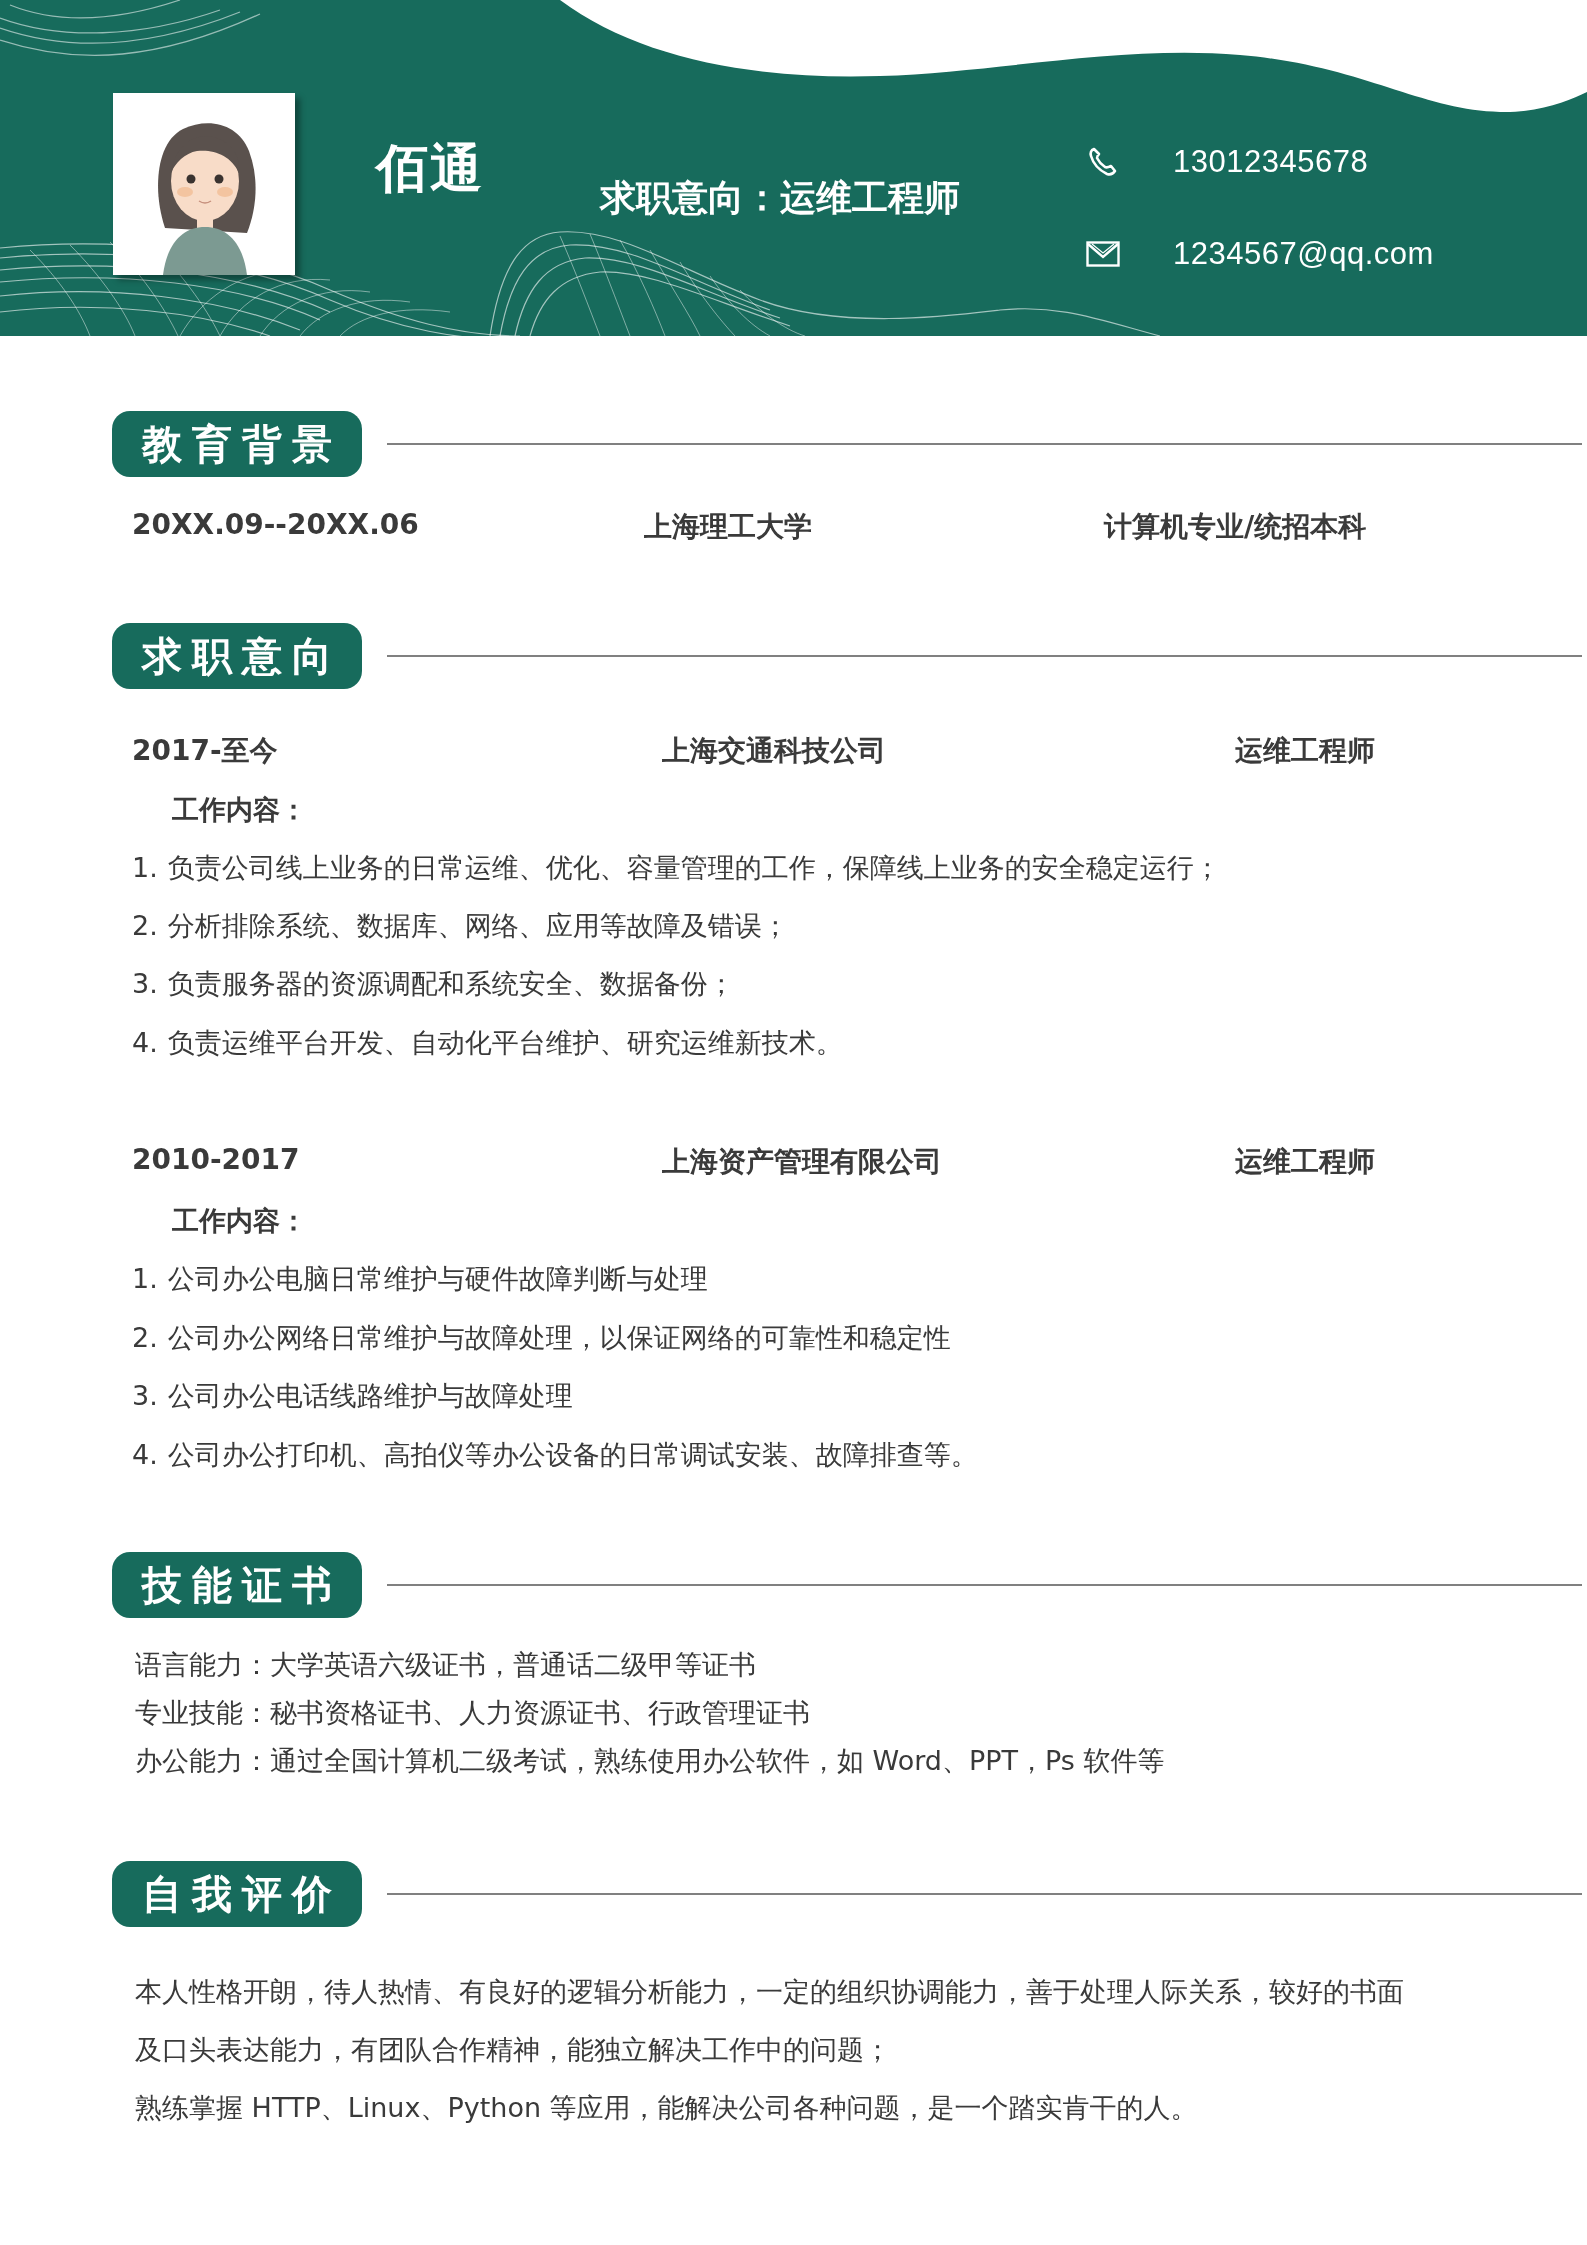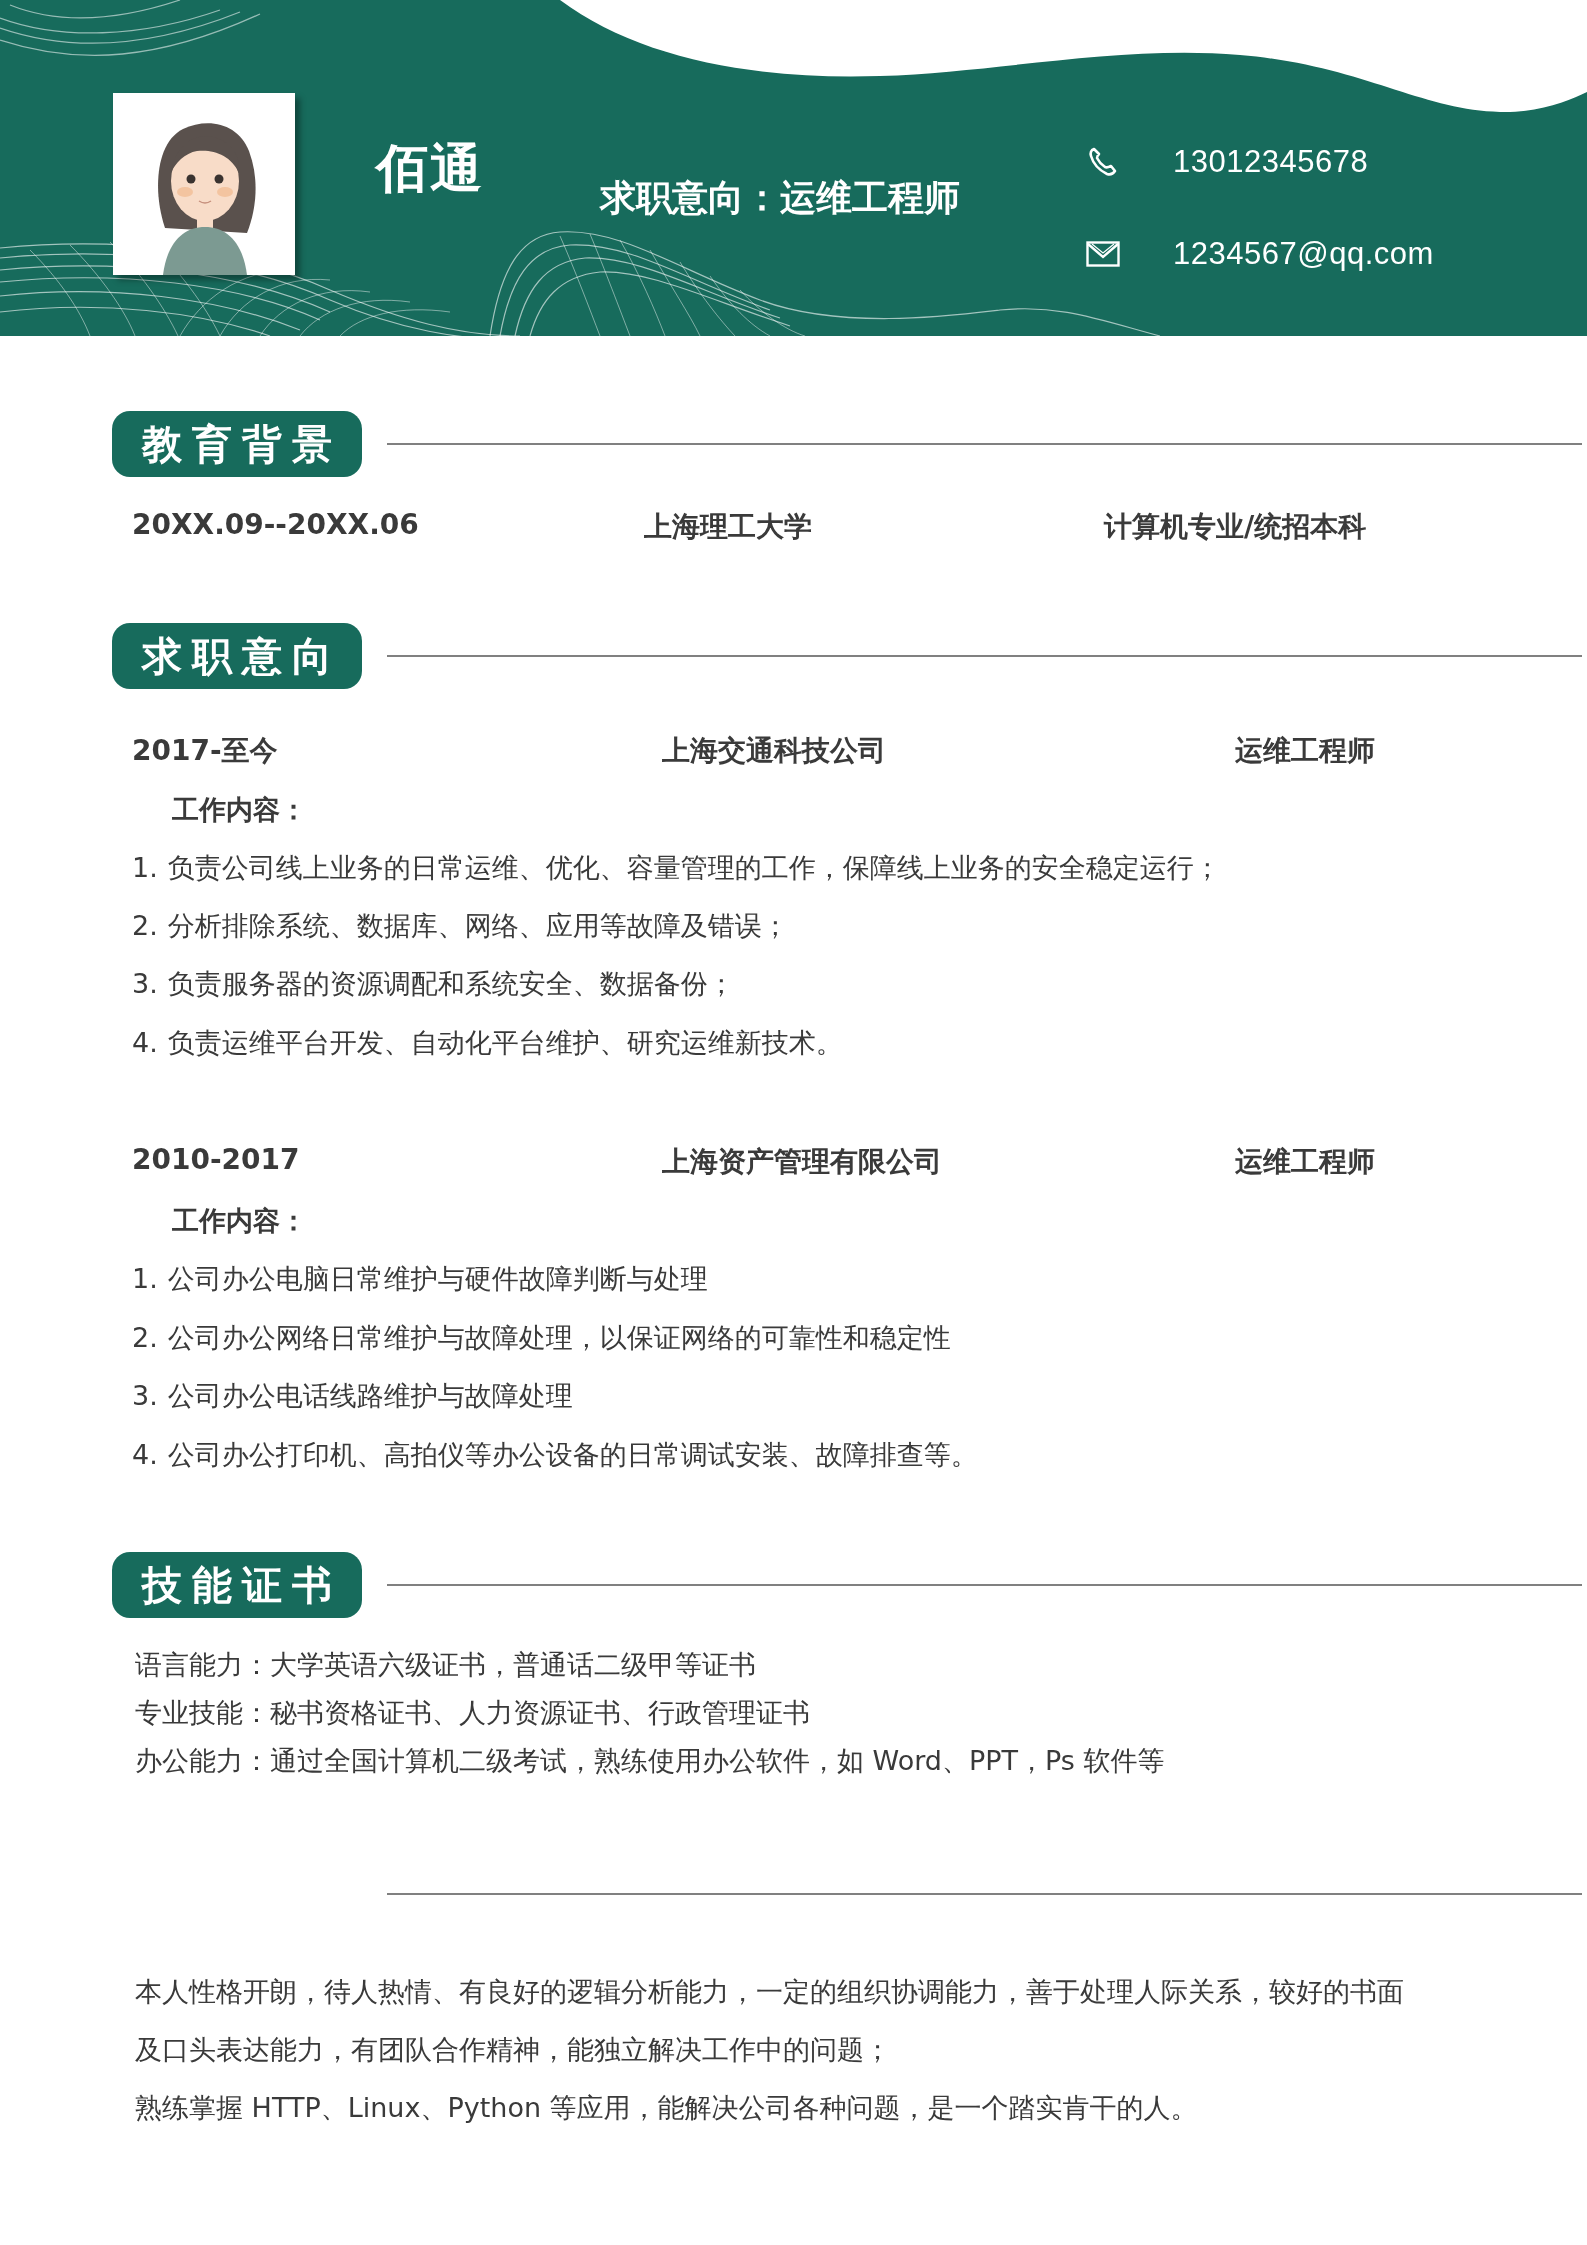--- a/index.html
+++ b/index.html
@@ -159,17 +159,18 @@
 
 <div class="section-head" style="top:1552px;">
   <div class="section-badge">技能证书</div>
   <div class="section-line"></div>
 </div>
 <div class="skill-line" style="top:1647px;">语言能力：大学英语六级证书，普通话二级甲等证书</div>
 <div class="skill-line" style="top:1695px;">专业技能：秘书资格证书、人力资源证书、行政管理证书</div>
 <div class="skill-line" style="top:1743px;">办公能力：通过全国计算机二级考试，熟练使用办公软件，如 Word、PPT，Ps 软件等</div>
 
 <div class="section-head" style="top:1861px;">
+  <div class="section-badge">自我评价</div>
   <div class="section-line"></div>
 </div>
 <div class="eval-line" style="top:1974px;">本人性格开朗，待人热情、有良好的逻辑分析能力，一定的组织协调能力，善于处理人际关系，较好的书面</div>
 <div class="eval-line" style="top:2032px;">及口头表达能力，有团队合作精神，能独立解决工作中的问题；</div>
 <div class="eval-line" style="top:2090px;">熟练掌握 HTTP、Linux、Python 等应用，能解决公司各种问题，是一个踏实肯干的人。</div>
 
 </body></html>

